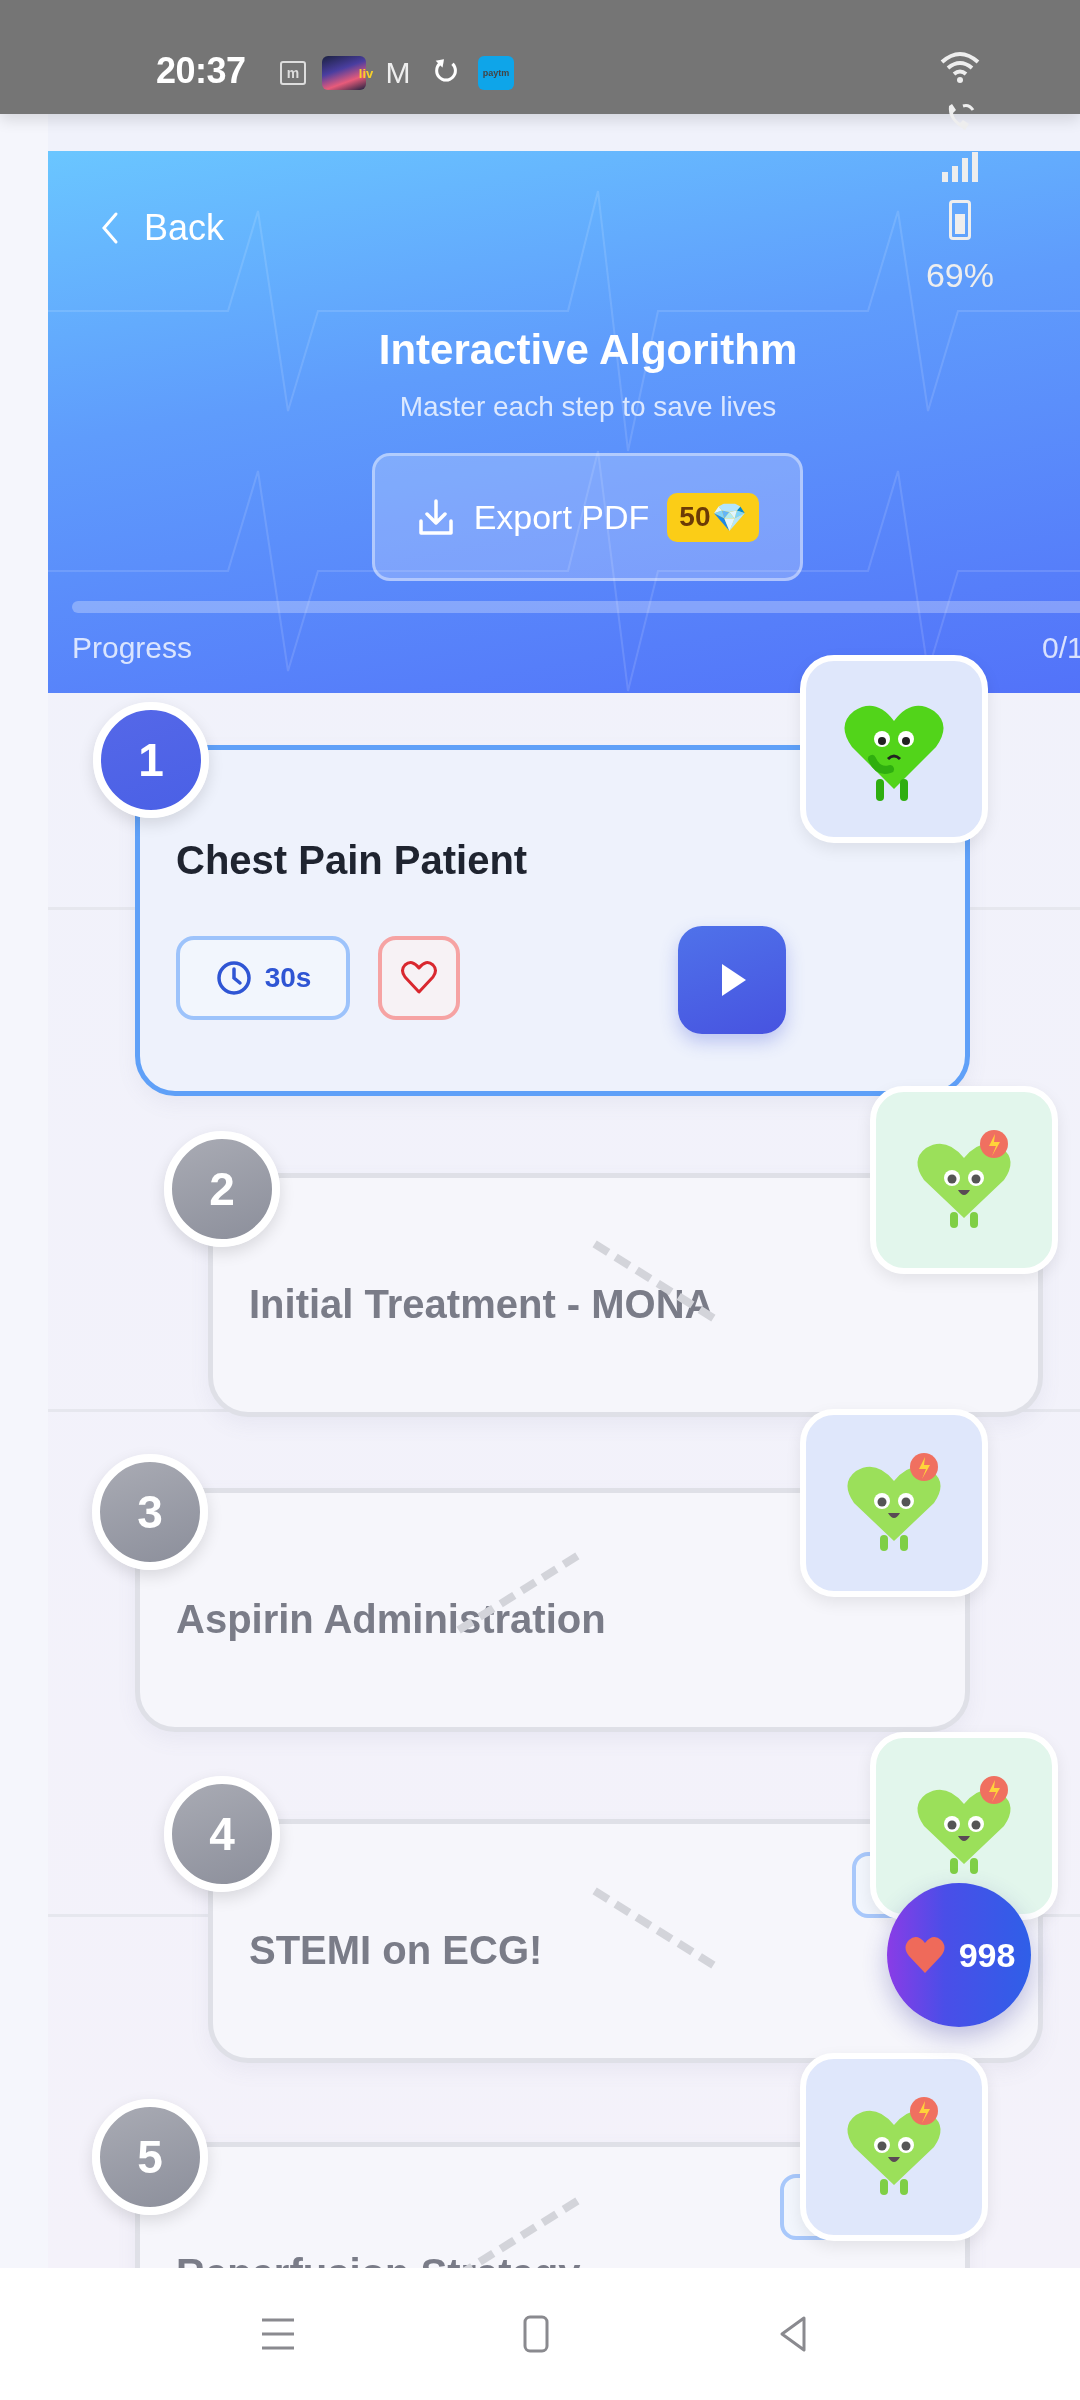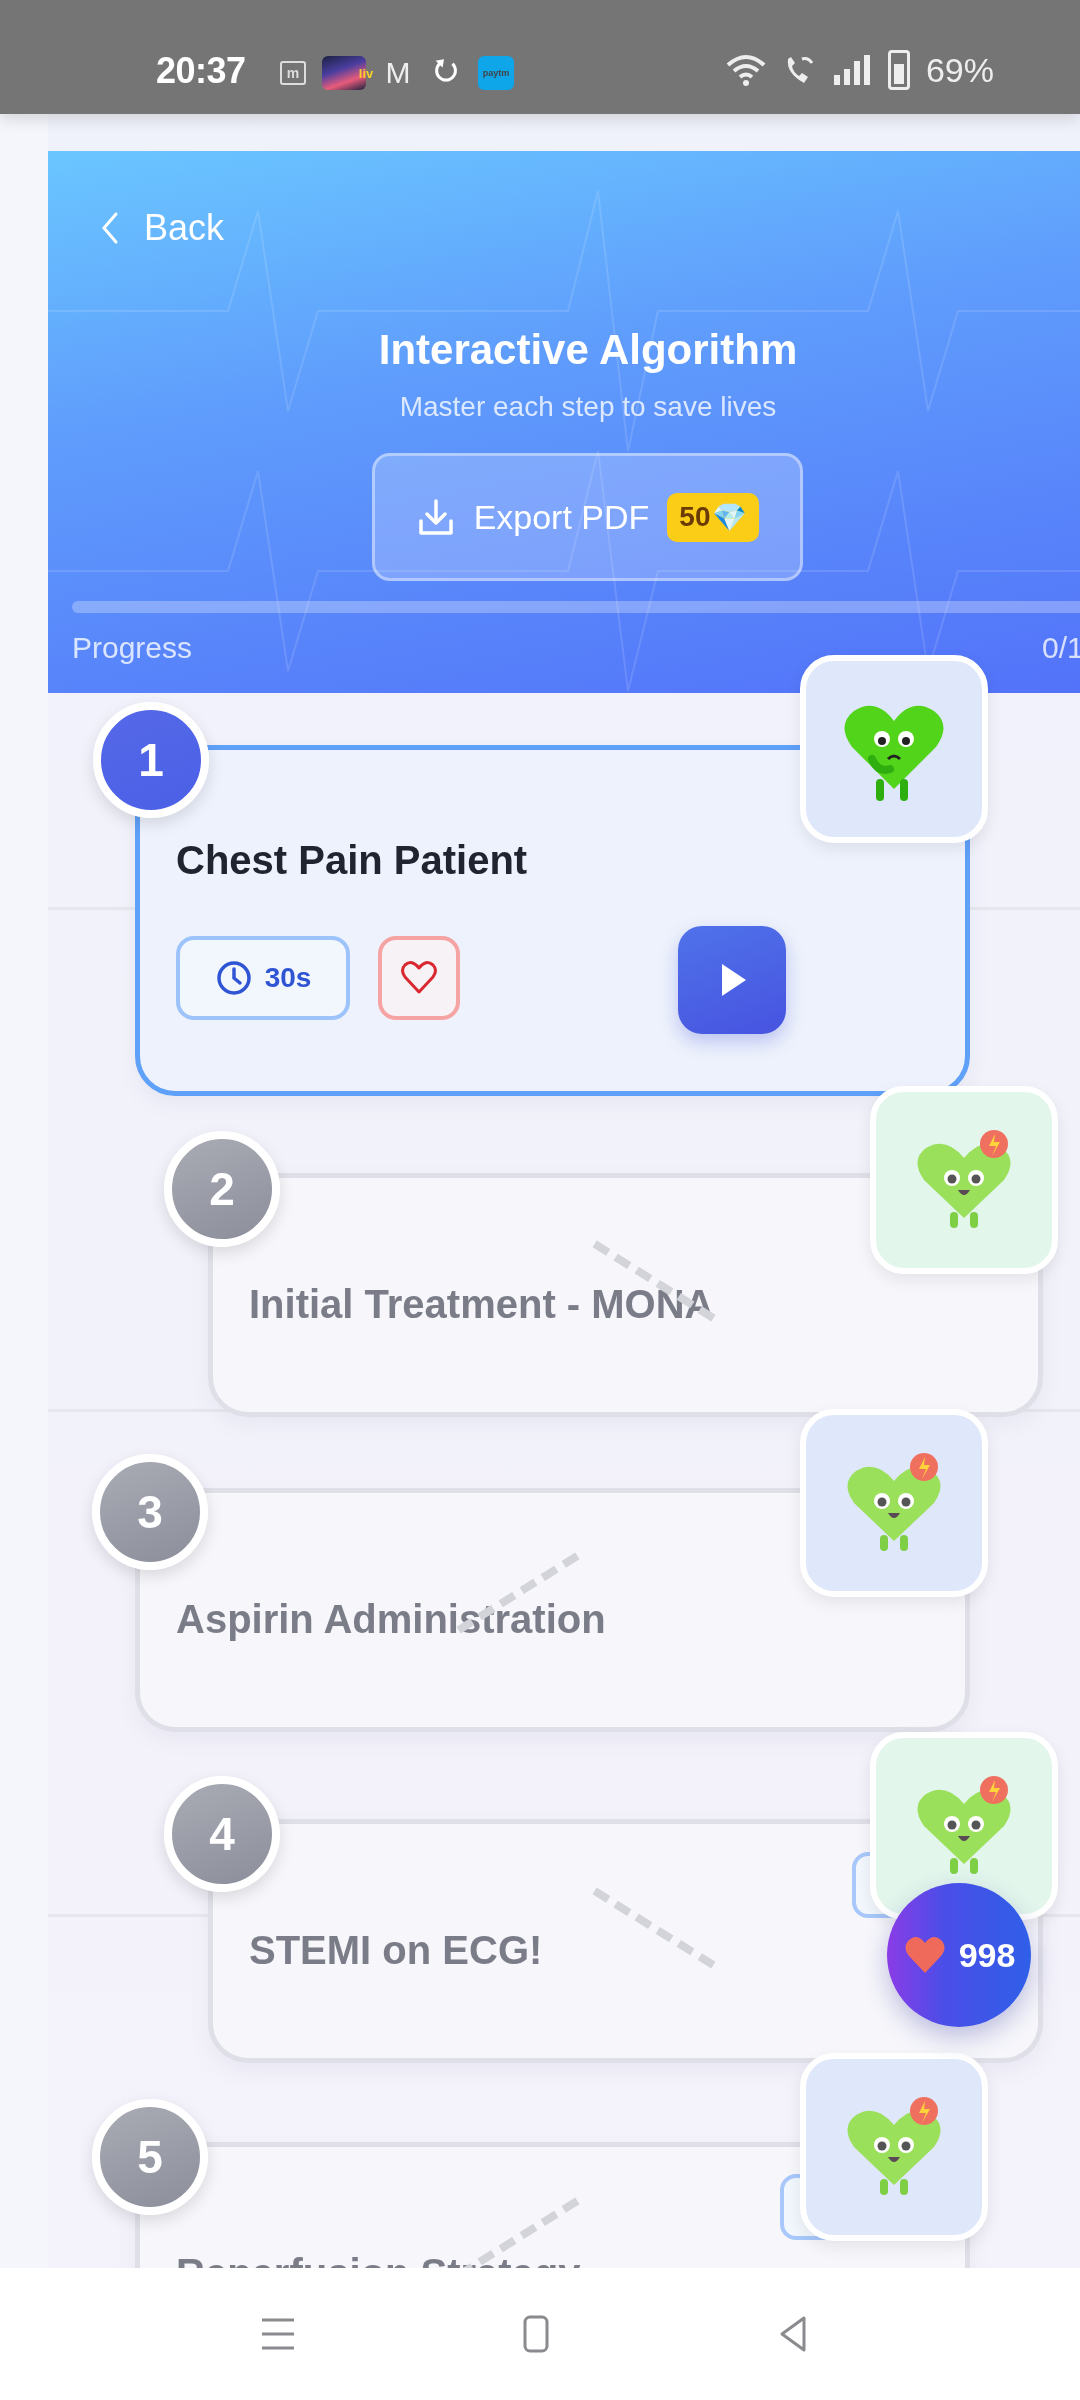--- a/index.html
+++ b/index.html
@@ -8,21 +8,21 @@
 
   .status-bar { position: absolute; left: 0; top: 0; width: 1080px; height: 114px; background: #757575; color: #fff; z-index: 50; box-shadow: 0 6px 14px rgba(0,0,0,0.12); }
   .status-time { position: absolute; left: 156px; top: 50px; font-size: 36px; font-weight: 700; letter-spacing: -0.5px; text-align: right; }
   .status-apps { position: absolute; left: 280px; top: 56px; display: flex; gap: 16px; align-items: center; }
   .app-ic { width: 32px; height: 34px; border-radius: 6px; display: flex; align-items: center; justify-content: center; font-size: 12px; font-weight: 700; }
   .app-m { border: 2px solid #ddd; width: 26px; height: 24px; border-radius: 3px; color: #ddd; font-size: 14px; }
   .app-sony { background: linear-gradient(160deg,#1b2140,#4a3ea0 40%,#e85b7a 70%,#1b2140); color: #f7d02a; font-size: 13px; padding-left: 44px; }
   .app-gm { color: #eee; font-size: 30px; font-weight: 400; background: none; }
   .app-air { color: #fff; font-size: 28px; background: none; }
   .app-paytm { background: #0ea5e9; color: #444; font-size: 9px; width: 36px; }
-  .status-right { position: absolute; right: 86px; top: 50px; display: flex; gap: 16px; align-items: center; font-size: 34px; color: #eee; }
+  .status-right { position: absolute; right: 86px; top: 50px; display: flex; gap: 16px; align-items: center; font-size: 34px; color: #eee; flex-direction: column; }
   .battery { width: 22px; height: 40px; border: 3px solid #eee; border-radius: 4px; position: relative; }
   .battery::after { content: ""; position: absolute; left: 3px; right: 3px; bottom: 3px; height: 60%; background: #eee; }
 
   .page { position: absolute; left: 48px; top: 114px; width: 1032px; height: 2154px; overflow: hidden; background: linear-gradient(180deg,#f0f2fb,#f4f2fa); }
   .page-bg-left { position: absolute; left: 0; top: 114px; width: 48px; height: 2154px; background: #f5f6fc; }
 
   .header { position: absolute; left: 0; top: 37px; width: 1100px; height: 542px; background: linear-gradient(170deg,#6ac6ff 0%,#5f9cfc 40%,#5271f9 100%); overflow: hidden; }
   .header-ecg { position: absolute; inset: 0; opacity: 0.12; }
   .back { position: absolute; left: 52px; top: 56px; display: flex; align-items: center; gap: 24px; color: #fff; font-size: 36px; }
   .back svg { width: 20px; height: 34px; }

